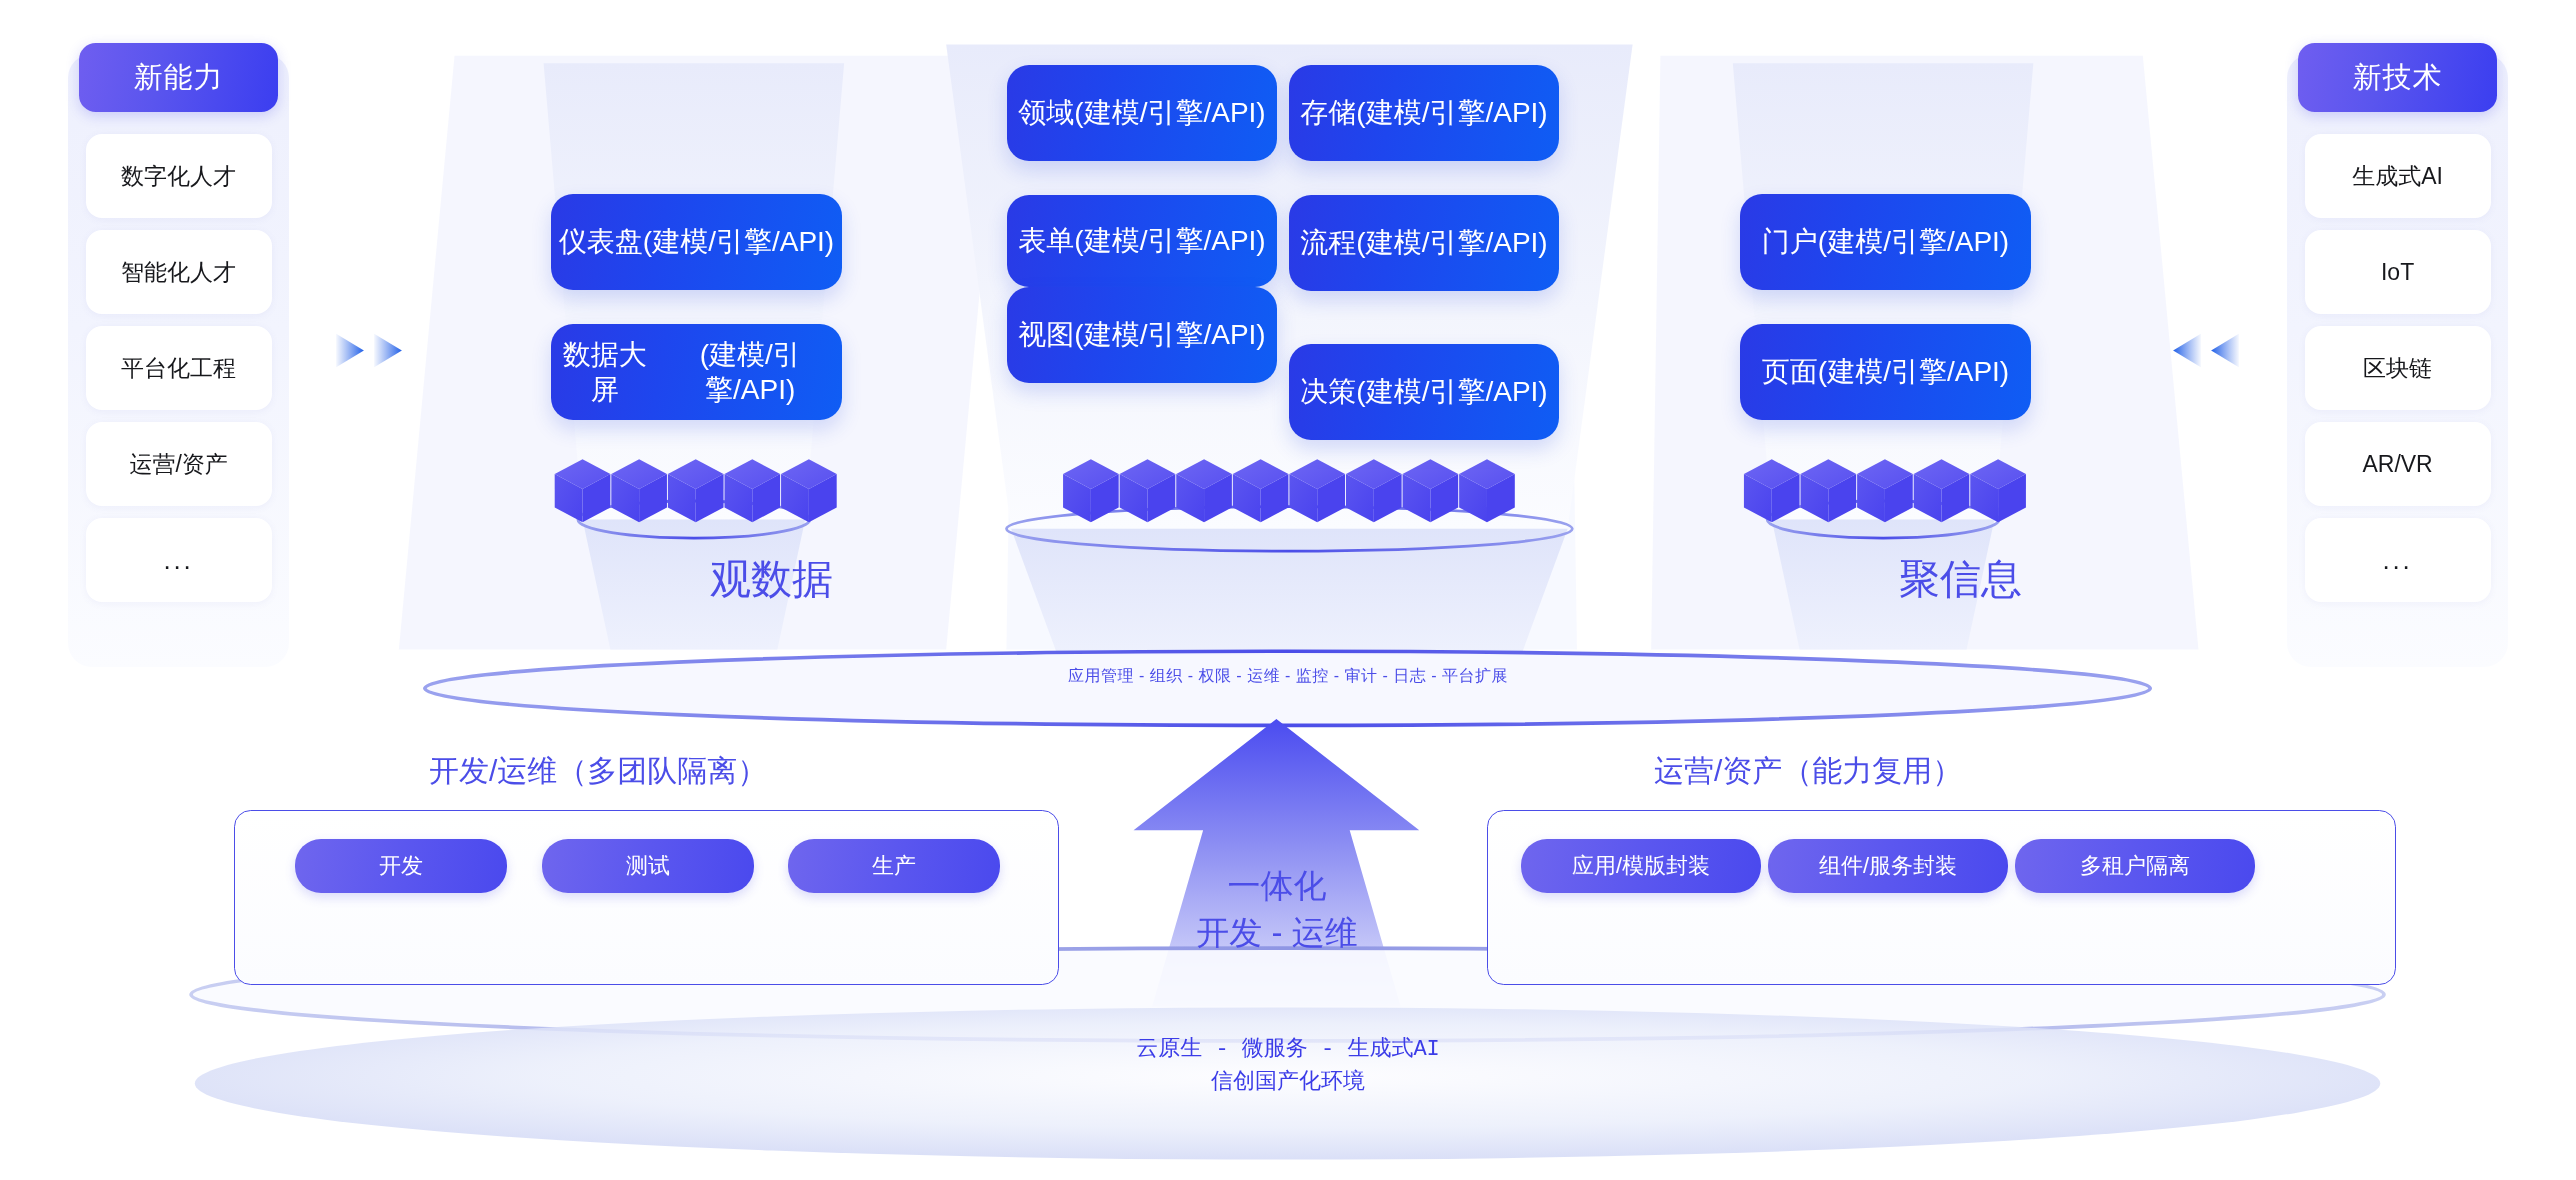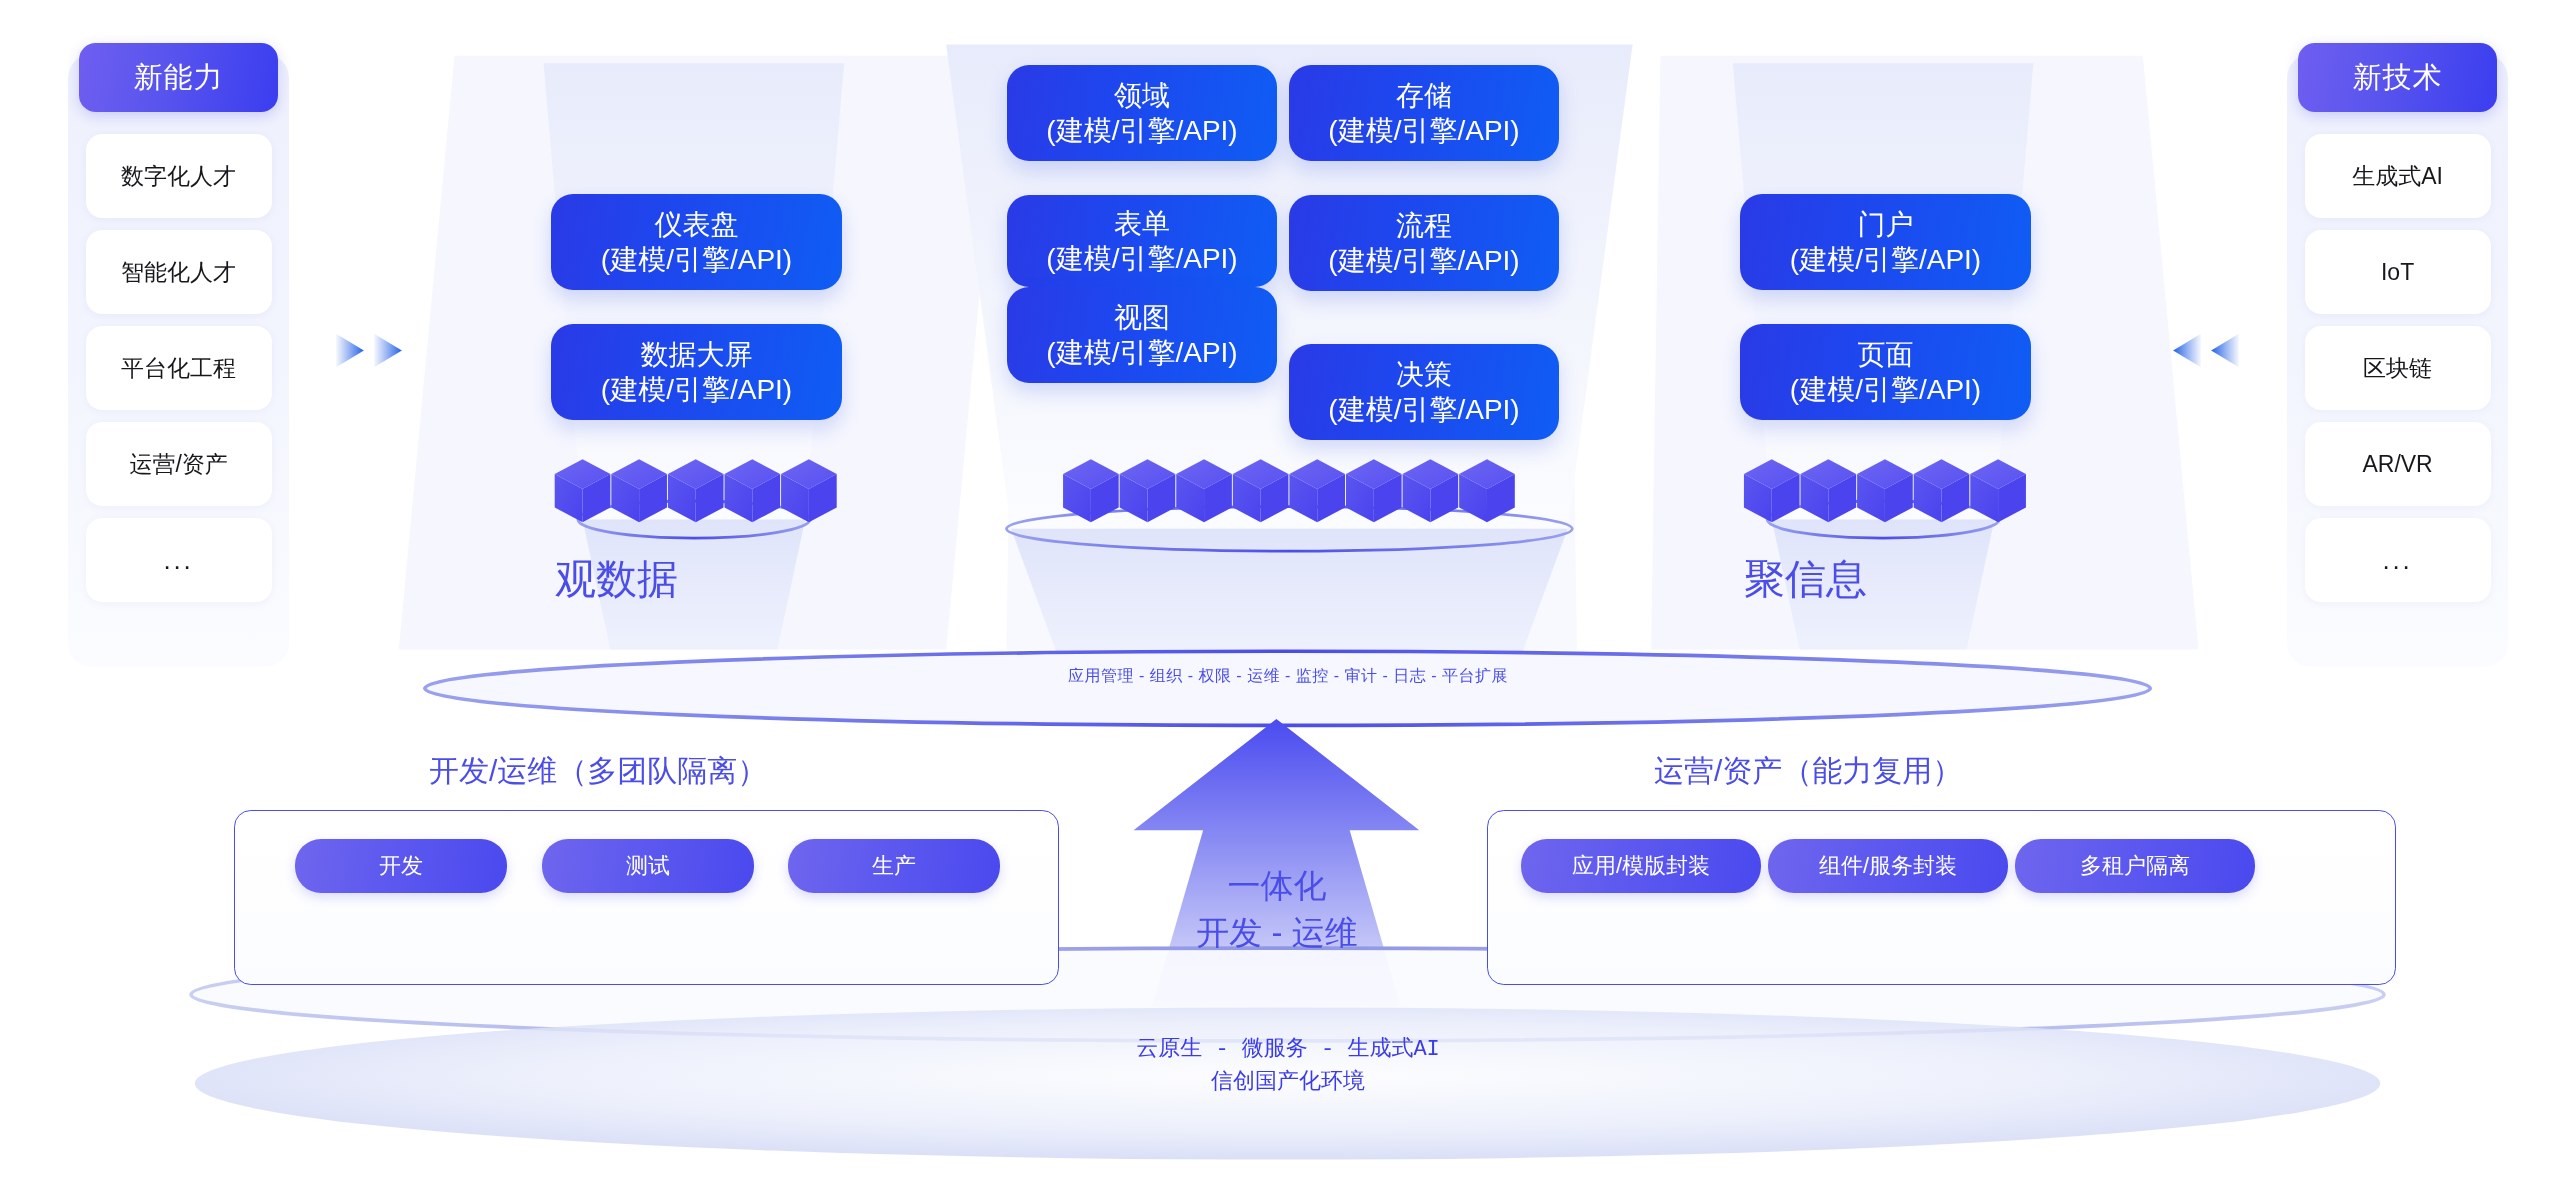--- a/index.html
+++ b/index.html
@@ -44,31 +44,31 @@
   
   .feed{position:absolute;top:332px;z-index:6;display:flex;gap:5.6px;}
   .feed.left{left:334px;}
   .feed.right{left:2171px;}
   .tri{width:32px;height:37px;}
   .cards{position:absolute;z-index:8;}
   .card{
     border-radius:22px;
     background:linear-gradient(100deg,#2a3ae6 0%,#1e46ee 38%,#0f5df4 100%);
     color:#fff;text-align:center;
-    display:flex;flex-direction:column;align-items:center;justify-content:center;
+    display:flex;flex-direction:row;align-items:center;justify-content:center;
     line-height:1.26;
     box-shadow:0 9.3px 20.4px rgba(40,70,220,.18);
   }
   .card .t1{font-size:28px;font-weight:400;}
   .card .t2{font-size:28px;font-weight:400;}
 
   .funnel-label{
     position:absolute;z-index:9;
     font-size:41px;color:#4b4de8;font-weight:400;
-    text-align:left;white-space:nowrap;
+    text-align:right;white-space:nowrap;
   }
 
   
   .platform-text{
     position:absolute;z-index:12;left:0;top:666px;width:2576px;
     text-align:center;font-size:16px;color:#4b4de8;letter-spacing:0.5px;
   }
 
   
   .lower-title{

